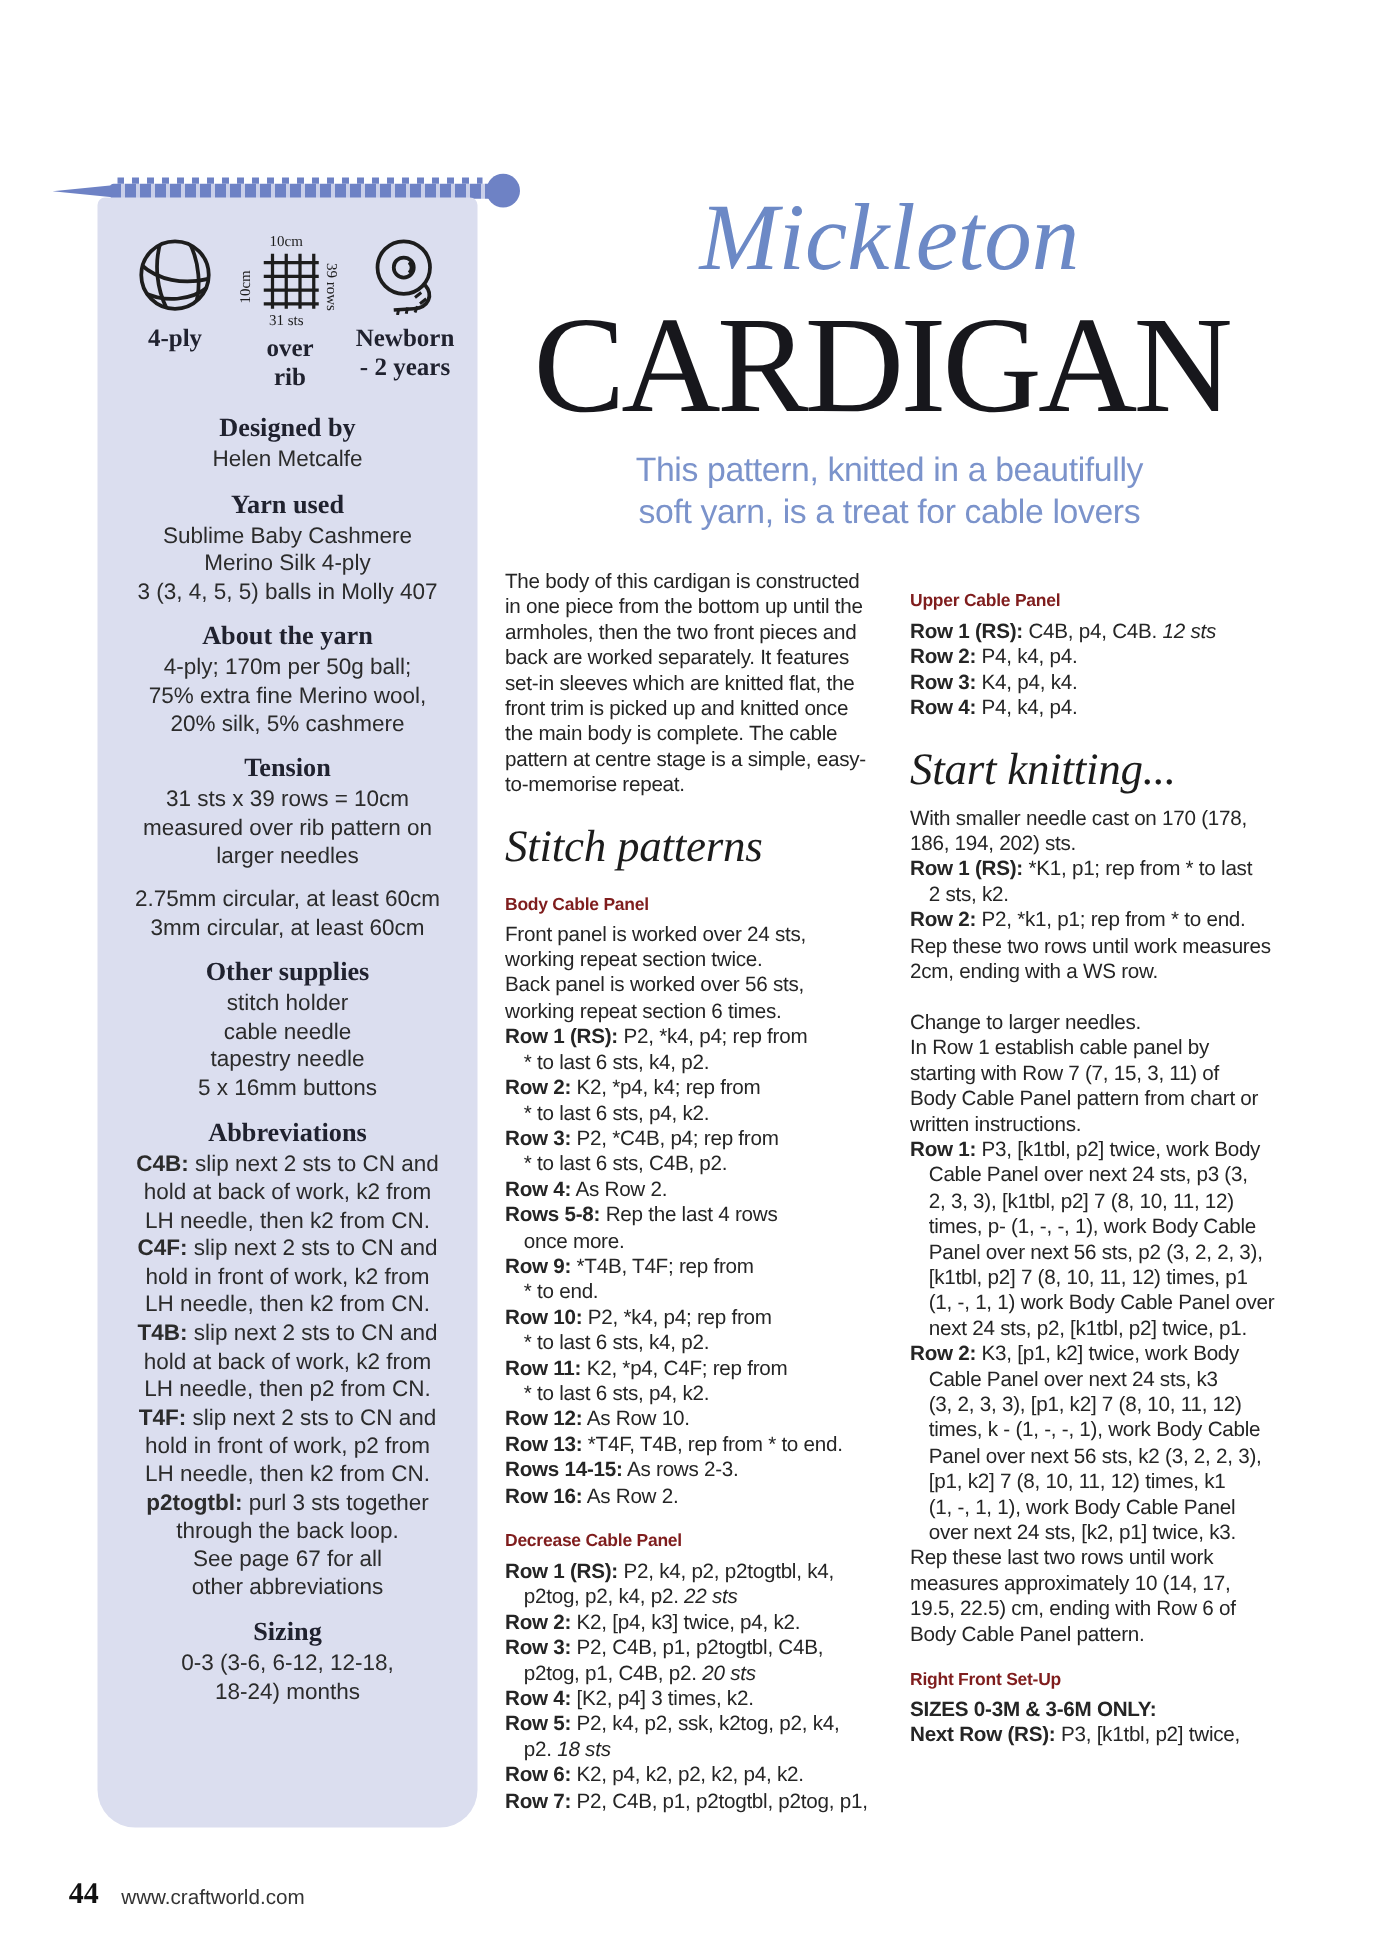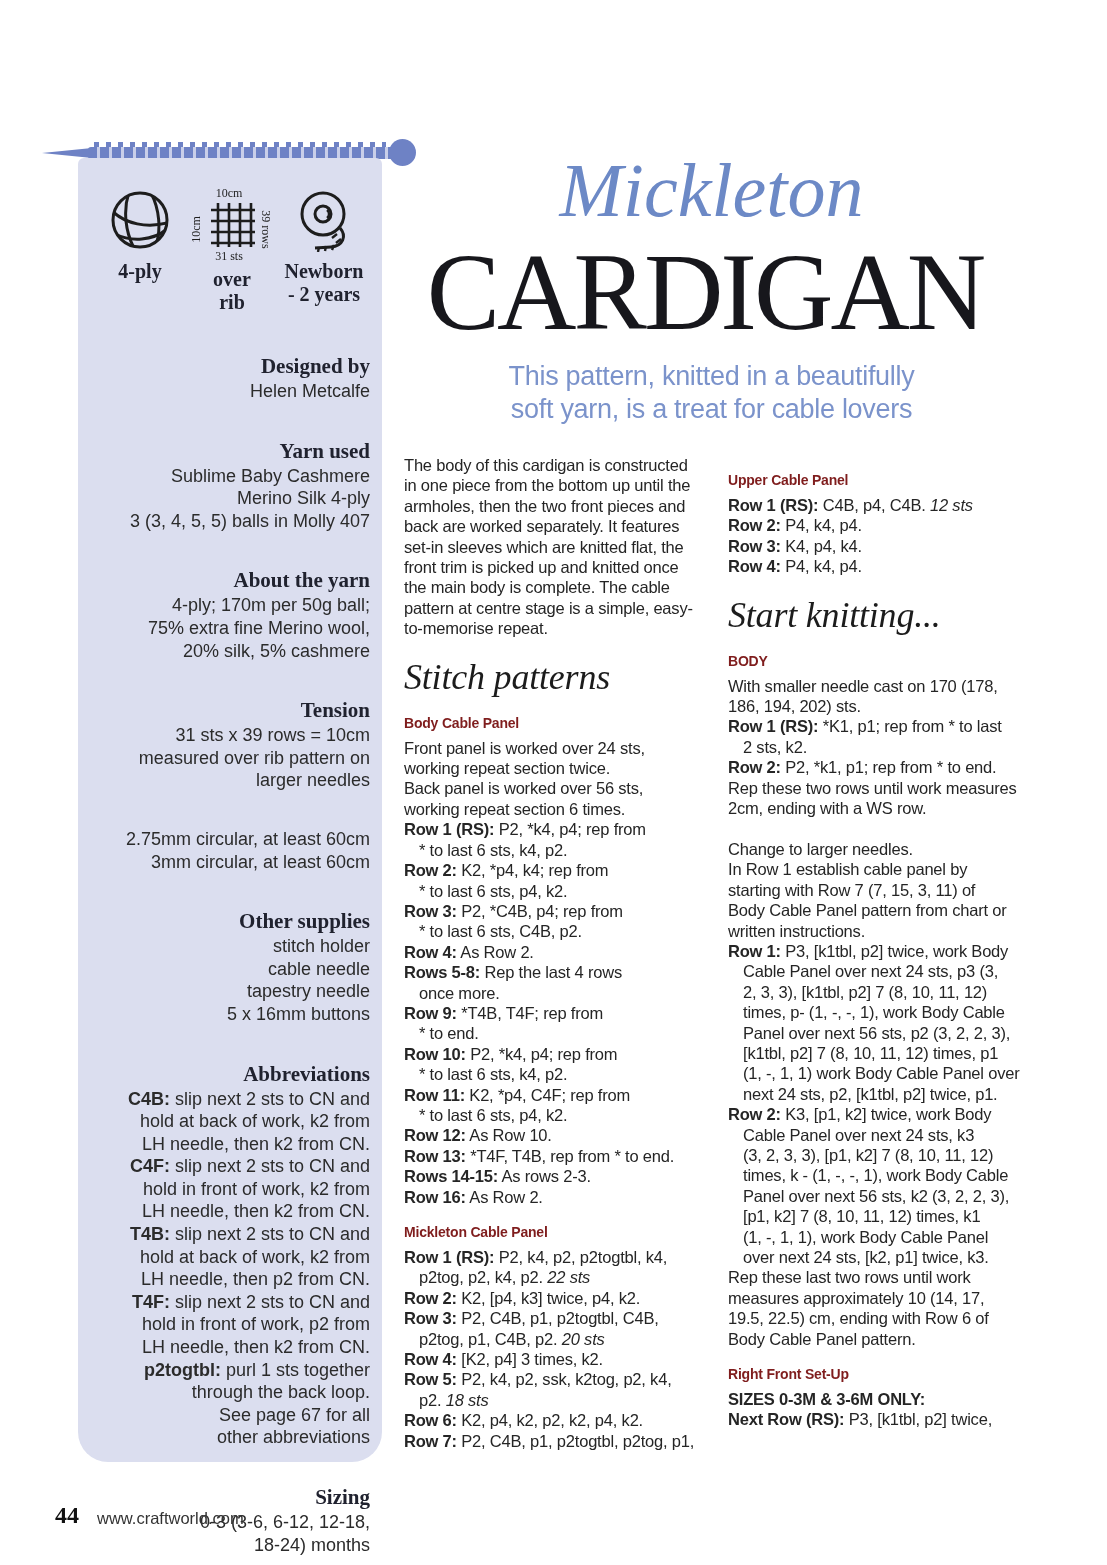--- a/index.html
+++ b/index.html
@@ -27,21 +27,21 @@
                color:#20222f;text-align:center;margin-top:8px;}
   .gauge-wrap{position:relative;width:88px;height:72px;}
   .gauge-wrap svg{position:absolute;left:22px;top:14px;}
   .gauge-label{position:absolute;font-family:"Liberation Serif",serif;font-size:12px;color:#1d1d1d;white-space:nowrap;}
   .gauge-top{left:0;right:6px;top:-2px;text-align:center;}
   .gauge-bottom{left:0;right:6px;bottom:-4px;text-align:center;}
   .gauge-left{left:-5px;top:34px;transform:rotate(-90deg);transform-origin:center;}
   .gauge-right{right:-8px;top:34px;transform:rotate(90deg);transform-origin:center;}
 
   .side-sections{padding:4px 12px 0 12px;}
-  .side-section{margin-top:36px;text-align:right;}
+  .side-section{margin-top:12px;text-align:center;}
   .side-heading{font-family:"Liberation Serif",serif;font-weight:bold;font-size:21px;line-height:25px;
                 color:#20222f;margin:0 0 1px 0;}
   .side-line{font-size:18px;line-height:22.6px;color:#2b2b2b;white-space:nowrap;}
 
   
   .script-title{position:absolute;left:413px;top:146px;width:597px;text-align:center;
                 font-family:"Liberation Serif",serif;font-style:italic;font-size:76px;line-height:88px;
                 color:#6c89c6;}
   .main-title{position:absolute;left:398px;top:242px;width:614px;text-align:center;
               font-family:"Liberation Serif",serif;font-weight:400;font-size:110px;line-height:100px;
@@ -180,21 +180,21 @@
           <div class="side-line"><span>LH needle, then k2 from CN.</span></div>
           <div class="side-line"><span class="b">C4F:</span><span> slip next 2 sts to CN and</span></div>
           <div class="side-line"><span>hold in front of work, k2 from</span></div>
           <div class="side-line"><span>LH needle, then k2 from CN.</span></div>
           <div class="side-line"><span class="b">T4B:</span><span> slip next 2 sts to CN and</span></div>
           <div class="side-line"><span>hold at back of work, k2 from</span></div>
           <div class="side-line"><span>LH needle, then p2 from CN.</span></div>
           <div class="side-line"><span class="b">T4F:</span><span> slip next 2 sts to CN and</span></div>
           <div class="side-line"><span>hold in front of work, p2 from</span></div>
           <div class="side-line"><span>LH needle, then k2 from CN.</span></div>
-          <div class="side-line"><span class="b">p2togtbl:</span><span> purl 1 sts together</span></div>
+          <div class="side-line"><span class="b">p2togtbl:</span><span> purl 3 sts together</span></div>
           <div class="side-line"><span>through the back loop.</span></div>
           <div class="side-line"><span>See page 67 for all</span></div>
           <div class="side-line"><span>other abbreviations</span></div>
         </div>
         <div class="side-section">
           <div class="side-heading">Sizing</div>
           <div class="side-line"><span>0-3 (3-6, 6-12, 12-18,</span></div>
           <div class="side-line"><span>18-24) months</span></div>
         </div>
       </div>
@@ -239,21 +239,21 @@
         <div class="col-line ind"><span>* to end.</span></div>
         <div class="col-line"><span class="b">Row 10:</span><span> P2, *k4, p4; rep from</span></div>
         <div class="col-line ind"><span>* to last 6 sts, k4, p2.</span></div>
         <div class="col-line"><span class="b">Row 11:</span><span> K2, *p4, C4F; rep from</span></div>
         <div class="col-line ind"><span>* to last 6 sts, p4, k2.</span></div>
         <div class="col-line"><span class="b">Row 12:</span><span> As Row 10.</span></div>
         <div class="col-line"><span class="b">Row 13:</span><span> *T4F, T4B, rep from * to end.</span></div>
         <div class="col-line"><span class="b">Rows 14-15:</span><span> As rows 2-3.</span></div>
         <div class="col-line"><span class="b">Row 16:</span><span> As Row 2.</span></div>
       </div>
-      <div class="blue-heading">Mickleton Cable Panel</div>
+      <div class="blue-heading">Decrease Cable Panel</div>
       <div class="block">
         <div class="col-line"><span class="b">Row 1 (RS):</span><span> P2, k4, p2, p2togtbl, k4,</span></div>
         <div class="col-line ind"><span>p2tog, p2, k4, p2. </span><span class="it">22 sts</span></div>
         <div class="col-line"><span class="b">Row 2:</span><span> K2, [p4, k3] twice, p4, k2.</span></div>
         <div class="col-line"><span class="b">Row 3:</span><span> P2, C4B, p1, p2togtbl, C4B,</span></div>
         <div class="col-line ind"><span>p2tog, p1, C4B, p2. </span><span class="it">20 sts</span></div>
         <div class="col-line"><span class="b">Row 4:</span><span> [K2, p4] 3 times, k2.</span></div>
         <div class="col-line"><span class="b">Row 5:</span><span> P2, k4, p2, ssk, k2tog, p2, k4,</span></div>
         <div class="col-line ind"><span>p2. </span><span class="it">18 sts</span></div>
         <div class="col-line"><span class="b">Row 6:</span><span> K2, p4, k2, p2, k2, p4, k2.</span></div>
@@ -262,21 +262,20 @@
     </div>
   <div class="col" id="col-right">
       <div class="blue-heading">Upper Cable Panel</div>
       <div class="block">
         <div class="col-line"><span class="b">Row 1 (RS):</span><span> C4B, p4, C4B. </span><span class="it">12 sts</span></div>
         <div class="col-line"><span class="b">Row 2:</span><span> P4, k4, p4.</span></div>
         <div class="col-line"><span class="b">Row 3:</span><span> K4, p4, k4.</span></div>
         <div class="col-line"><span class="b">Row 4:</span><span> P4, k4, p4.</span></div>
       </div>
       <div class="script-heading">Start knitting...</div>
-      <div class="blue-heading">BODY</div>
       <div class="block">
         <div class="col-line"><span>With smaller needle cast on 170 (178,</span></div>
         <div class="col-line"><span>186, 194, 202) sts.</span></div>
         <div class="col-line"><span class="b">Row 1 (RS):</span><span> *K1, p1; rep from * to last</span></div>
         <div class="col-line ind"><span>2 sts, k2.</span></div>
         <div class="col-line"><span class="b">Row 2:</span><span> P2, *k1, p1; rep from * to end.</span></div>
         <div class="col-line"><span>Rep these two rows until work measures</span></div>
         <div class="col-line"><span>2cm, ending with a WS row.</span></div>
         <div class="col-line">&nbsp;</div>
         <div class="col-line"><span>Change to larger needles.</span></div>

